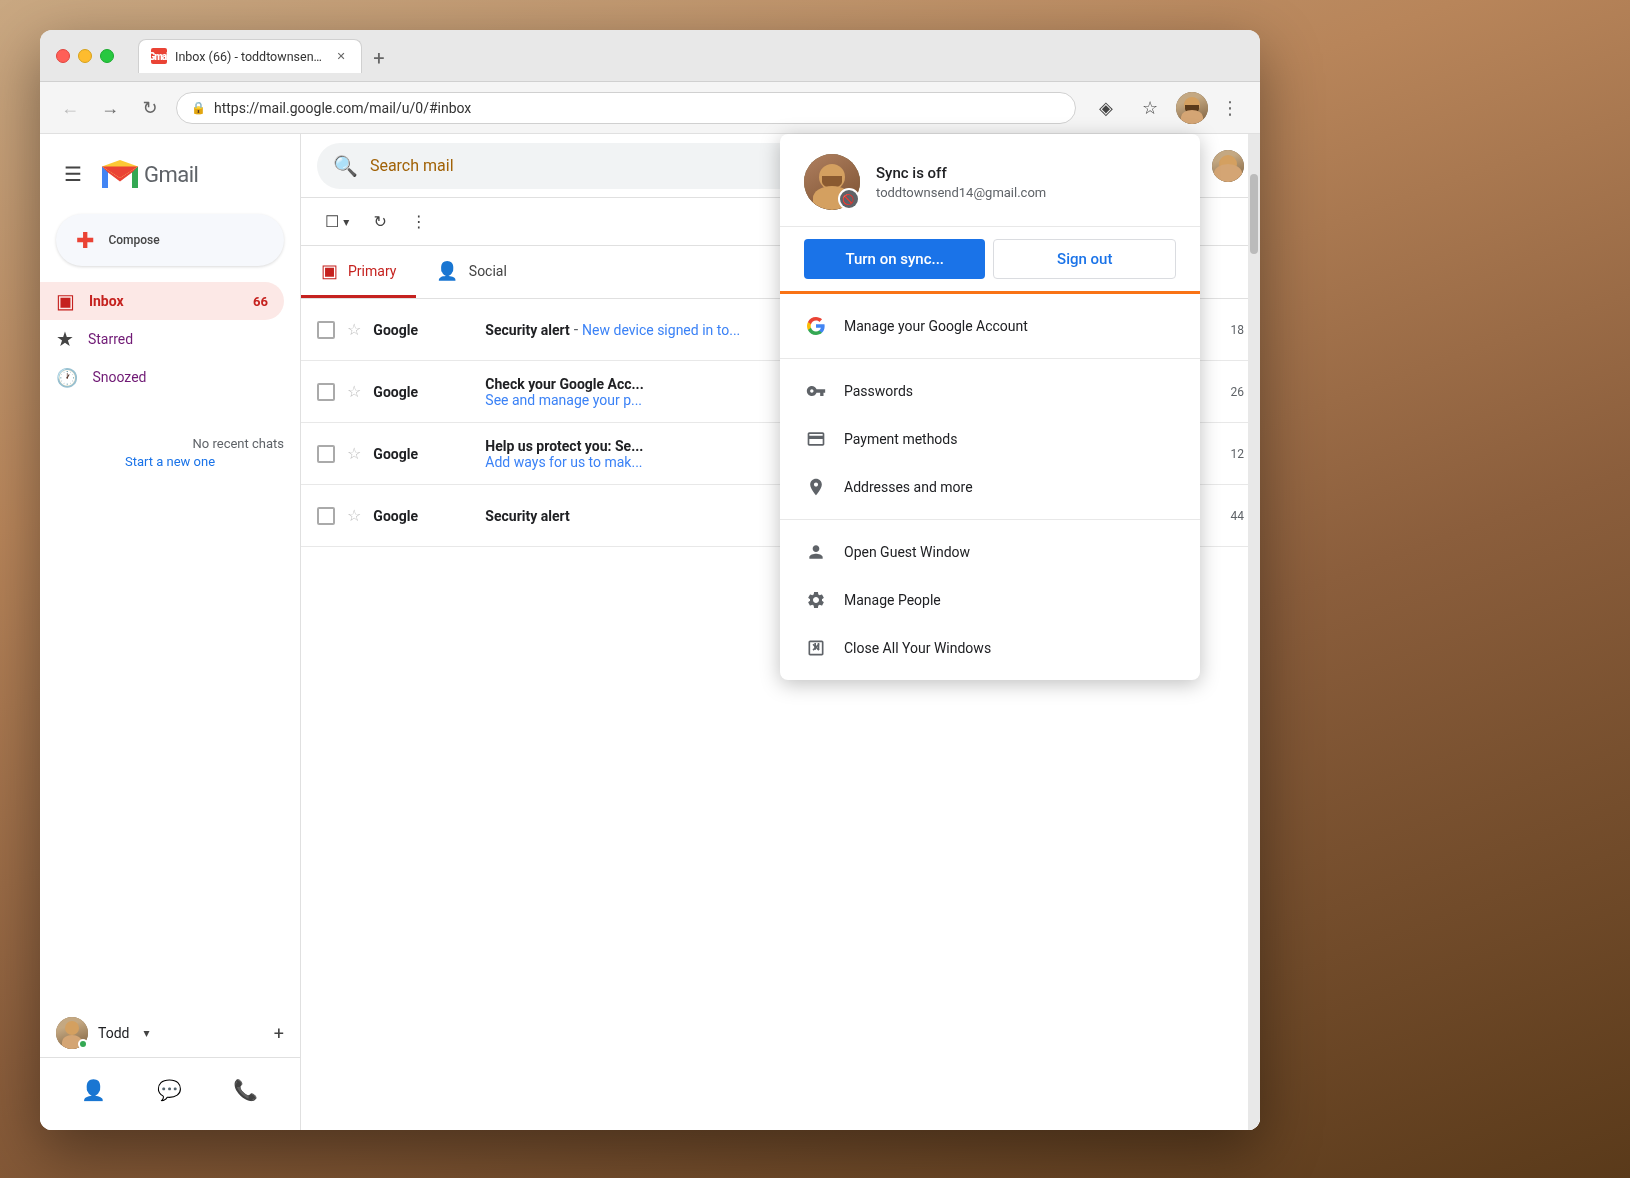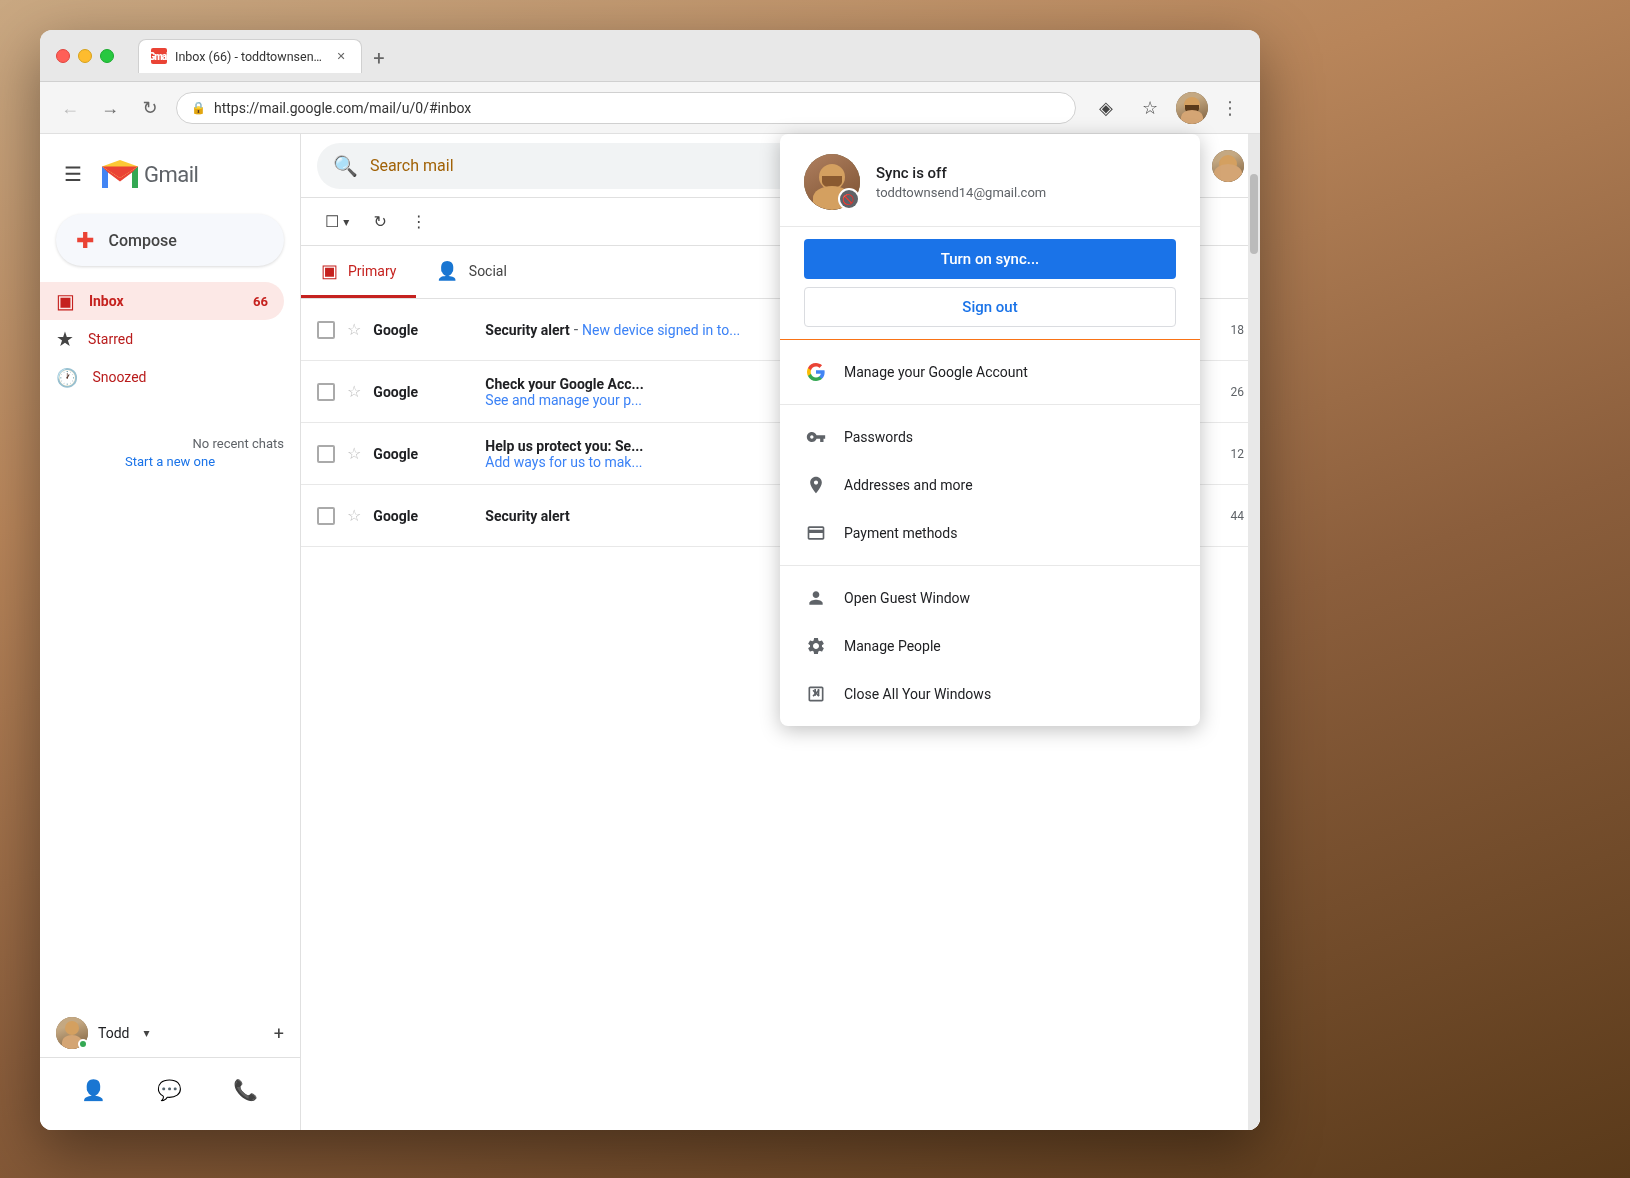--- a/index.html
+++ b/index.html
@@ -246,21 +246,21 @@
       border-radius: 26px;
       display: flex;
       align-items: center;
       gap: 14px;
       padding: 0 20px;
       cursor: pointer;
       box-shadow: 0 1px 3px rgba(0,0,0,0.15);
     }
 
     .compose-label {
-      font-size: 16px;
+      font-size: 12px;
       color: #444;
       font-weight: 500;
     }
 
     .sidebar-item {
       display: flex;
       align-items: center;
       padding: 4px 16px;
       height: 38px;
       cursor: pointer;
@@ -270,21 +270,21 @@
       position: relative;
     }
 
     .sidebar-item.active {
       background: #fce8e6;
     }
     .sidebar-item.active .sidebar-label { color: #c5221f; font-weight: 700; }
 
     .sidebar-label {
       font-size: 14px;
-      color: #b91c1c;
+      color: #701a75;
     }
 
     .sidebar-count {
       margin-left: auto;
       font-size: 13px;
       font-weight: 700;
       color: #202124;
     }
 
     .sidebar-item.active .sidebar-count { color: #c5221f; }
@@ -614,23 +614,22 @@
     }
 
     .dropdown-email {
       font-size: 13px;
       color: #5f6368;
     }
 
     .dropdown-actions {
       padding: 12px 24px;
       display: flex;
-      flex-direction: column;
       gap: 8px;
-      border-bottom: 1px solid #f97316;
+      border-bottom: 3px solid #f97316;
     }
 
     .turn-on-sync-btn {
       width: 100%;
       height: 40px;
       background: #1a73e8;
       color: white;
       border-radius: 4px;
       display: flex;
       align-items: center;
@@ -1023,33 +1022,33 @@
           <svg width="20" height="20" viewBox="0 0 24 24" fill="#5f6368">
             <path d="M12.65 10C11.83 7.67 9.61 6 7 6c-3.31 0-6 2.69-6 6s2.69 6 6 6c2.61 0 4.83-1.67 5.65-4H17v4h4v-4h2v-4H12.65zM7 14c-1.1 0-2-.9-2-2s.9-2 2-2 2 .9 2 2-.9 2-2 2z"></path>
           </svg>
         </div>
         <span>Passwords</span>
       </div>
 
       <div class="dropdown-menu-item">
         <div class="menu-item-icon">
           <svg width="20" height="20" viewBox="0 0 24 24" fill="#5f6368">
-            <path d="M12 2C8.13 2 5 5.13 5 9c0 5.25 7 13 7 13s7-7.75 7-13c0-3.87-3.13-7-7-7zm0 9.5c-1.38 0-2.5-1.12-2.5-2.5S10.62 6.5 12 6.5 14.5 7.62 14.5 9 13.38 11.5 12 11.5z"></path>
+            <path d="M20 4H4c-1.11 0-2 .89-2 2v12c0 1.11.89 2 2 2h16c1.11 0 2-.89 2-2V6c0-1.11-.89-2-2-2zm0 14H4v-6h16v6zm0-10H4V6h16v2z"></path>
           </svg>
         </div>
-        <span>Addresses and more</span>
+        <span>Payment methods</span>
       </div>
 
       <div class="dropdown-menu-item">
         <div class="menu-item-icon">
           <svg width="20" height="20" viewBox="0 0 24 24" fill="#5f6368">
-            <path d="M20 4H4c-1.11 0-2 .89-2 2v12c0 1.11.89 2 2 2h16c1.11 0 2-.89 2-2V6c0-1.11-.89-2-2-2zm0 14H4v-6h16v6zm0-10H4V6h16v2z"></path>
+            <path d="M12 2C8.13 2 5 5.13 5 9c0 5.25 7 13 7 13s7-7.75 7-13c0-3.87-3.13-7-7-7zm0 9.5c-1.38 0-2.5-1.12-2.5-2.5S10.62 6.5 12 6.5 14.5 7.62 14.5 9 13.38 11.5 12 11.5z"></path>
           </svg>
         </div>
-        <span>Payment methods</span>
+        <span>Addresses and more</span>
       </div>
     </div>
 
     <div class="dropdown-menu-last">
 
       <div class="dropdown-menu-item">
         <div class="menu-item-icon">
           <svg width="20" height="20" viewBox="0 0 24 24" fill="#5f6368">
             <path d="M12 12c2.21 0 4-1.79 4-4s-1.79-4-4-4-4 1.79-4 4 1.79 4 4 4zm0 2c-2.67 0-8 1.34-8 4v2h16v-2c0-2.66-5.33-4-8-4z"></path>
           </svg>

